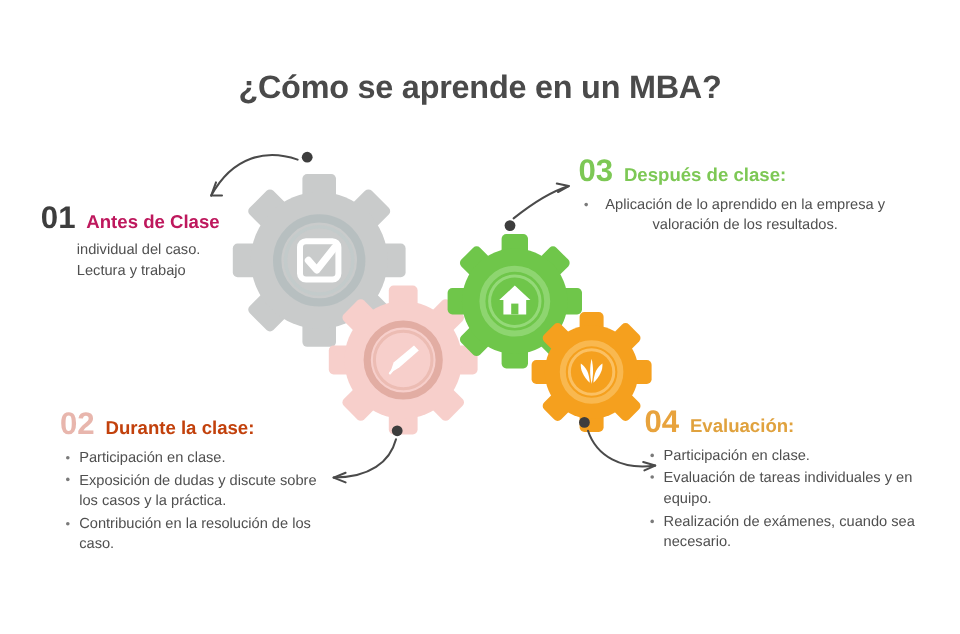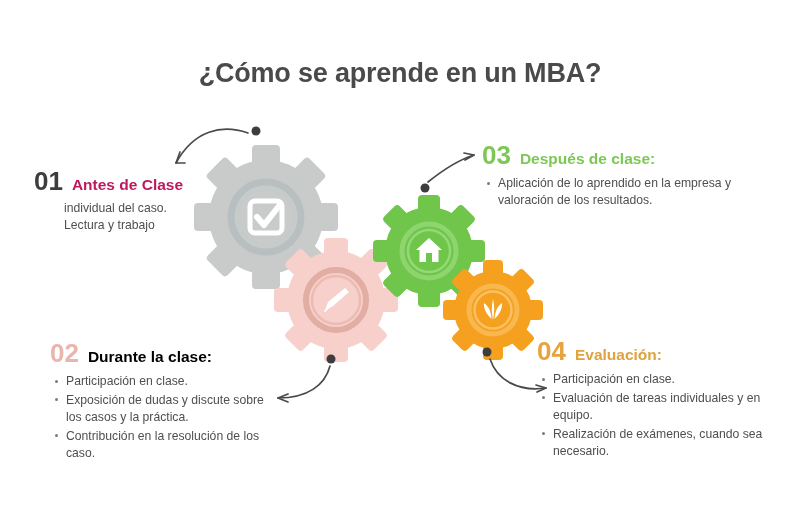--- a/index.html
+++ b/index.html
@@ -60,23 +60,23 @@
   }
 
   
   #block-01{top:168px;left:34px;width:205px;}
   #block-01 .num{color:#3d3d3d;}
   #block-01 .heading{color:#be185d;}
   #block-01 .plain-lines{padding-left:30px;}
 
   #block-02{top:340px;left:50px;width:230px;}
   #block-02 .num{color:#e8b6ad;}
-  #block-02 .heading{color:#000000;}
-
-  #block-03{top:142px;left:482px;width:262px;}
+  #block-02 .heading{color:#c2410c;}
+
+  #block-03{top:129px;left:482px;width:262px;text-align:center;}
   #block-03 .num{color:#7dc855;}
   #block-03 .heading{color:#7dc855;}
 
   #block-04{top:338px;left:537px;width:228px;}
   #block-04 .num{color:#e8a33d;}
   #block-04 .heading{color:#e0a23e;}
 </style>
 </head>
 <body>
 

